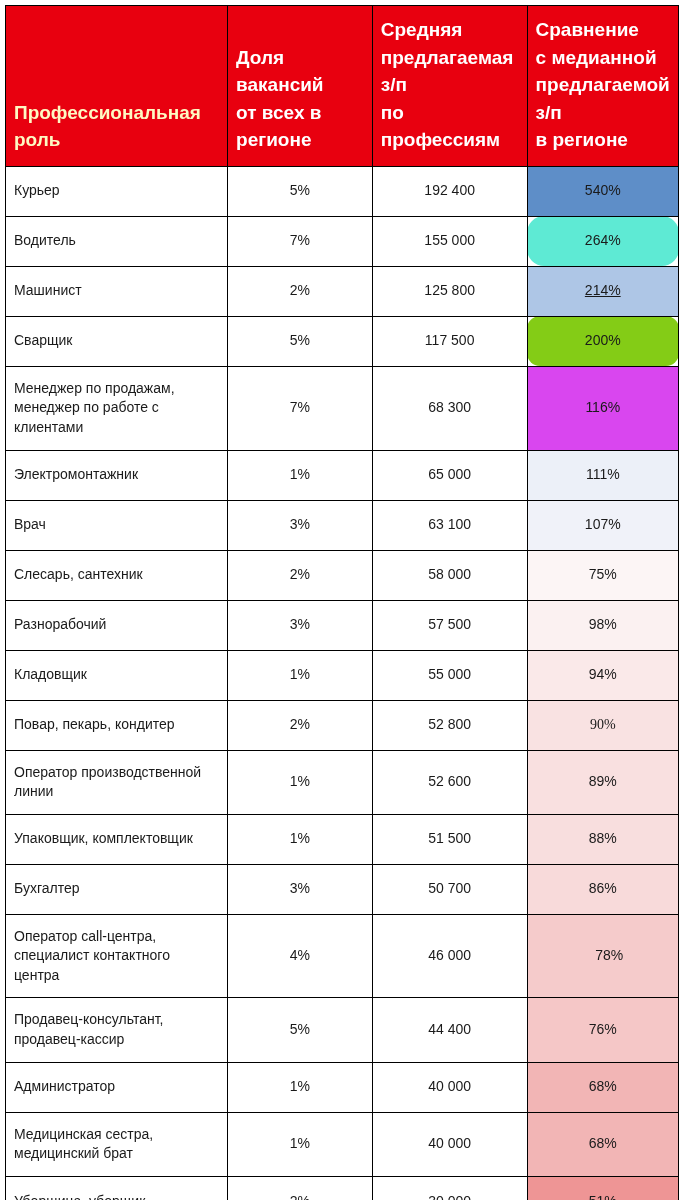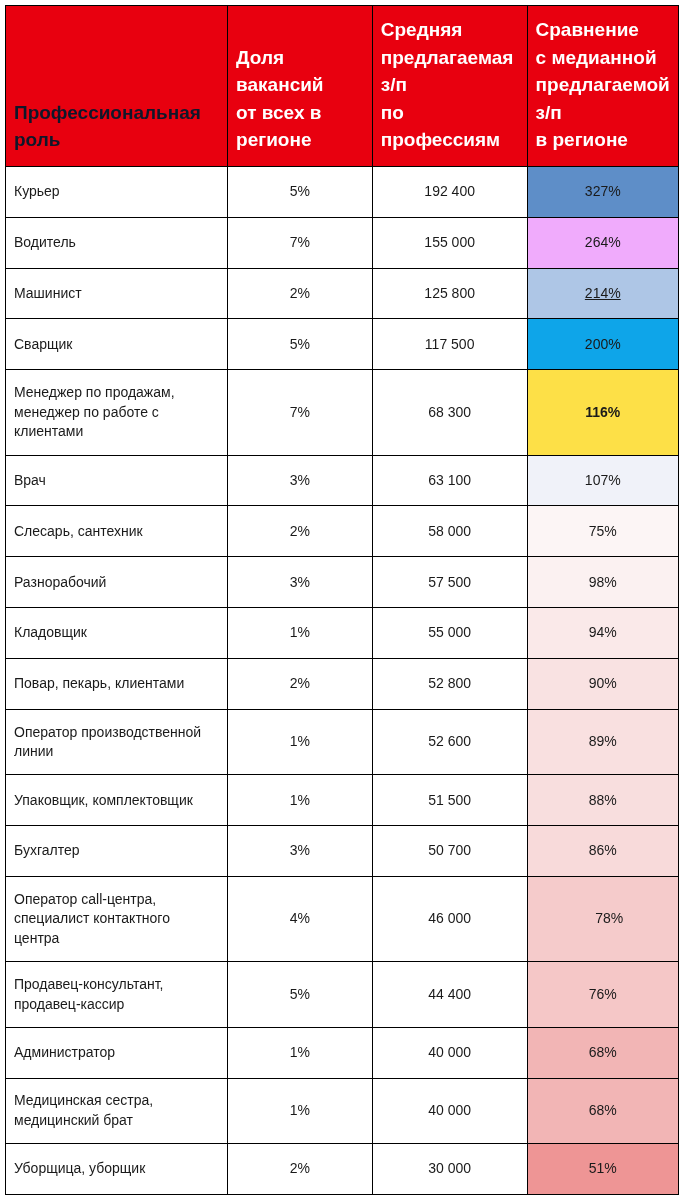--- a/index.html
+++ b/index.html
@@ -57,62 +57,68 @@
 <div class="page">
   <table class="tbl">
     <colgroup>
       <col style="width:33%">
       <col style="width:21.5%">
       <col style="width:23%">
       <col style="width:22.5%">
     </colgroup>
     <thead>
       <tr>
-          <th class="hcell" style="background: rgb(232, 0, 15); color: #0f172a;">Профессиональная роль</th>
+          <th class="hcell" style="background: rgb(232, 0, 15); color: #fef9c3;">Профессиональная роль</th>
           <th class="hcell" style="background: rgb(232, 0, 15); color: rgb(255, 255, 255);">Доля вакансий
 от всех в регионе</th>
           <th class="hcell" style="background: rgb(232, 0, 15); color: rgb(255, 255, 255);">Средняя
 предлагаемая з/п
 по профессиям</th>
           <th class="hcell" style="background: rgb(232, 0, 15); color: rgb(255, 255, 255);">Сравнение
 с медианной
 предлагаемой з/п
 в регионе</th>
         </tr>
     </thead>
     <tbody>
         <tr>
           <td class="cell role">Курьер</td>
           <td class="cell num">5%</td>
           <td class="cell num">192 400</td>
-          <td class="cell num" style="background: rgb(94, 142, 200);">327%</td>
+          <td class="cell num" style="background: rgb(94, 142, 200);">540%</td>
         </tr>
         <tr>
           <td class="cell role">Водитель</td>
           <td class="cell num">7%</td>
           <td class="cell num">155 000</td>
-          <td class="cell num" style="background: #f0abfc;">264%</td>
+          <td class="cell num" style="background: #5eead4; border-radius: 17px;">264%</td>
         </tr>
         <tr>
           <td class="cell role">Машинист</td>
           <td class="cell num">2%</td>
           <td class="cell num">125 800</td>
           <td class="cell num" style="background: rgb(174, 198, 230); text-decoration: underline;">214%</td>
         </tr>
         <tr>
           <td class="cell role">Сварщик</td>
           <td class="cell num">5%</td>
           <td class="cell num">117 500</td>
-          <td class="cell num" style="background: #0ea5e9;">200%</td>
+          <td class="cell num" style="background: #84cc16; border-radius: 13px;">200%</td>
         </tr>
         <tr>
           <td class="cell role">Менеджер по продажам, менеджер по работе с клиентами</td>
           <td class="cell num">7%</td>
           <td class="cell num">68 300</td>
-          <td class="cell num" style="background: #fde047; font-weight: bold;">116%</td>
+          <td class="cell num" style="background: #d946ef;">116%</td>
+        </tr>
+        <tr>
+          <td class="cell role">Электромонтажник</td>
+          <td class="cell num">1%</td>
+          <td class="cell num">65 000</td>
+          <td class="cell num" style="background: rgb(236, 240, 248);">111%</td>
         </tr>
         <tr>
           <td class="cell role">Врач</td>
           <td class="cell num">3%</td>
           <td class="cell num">63 100</td>
           <td class="cell num" style="background: rgb(240, 242, 249);">107%</td>
         </tr>
         <tr>
           <td class="cell role">Слесарь, сантехник</td>
           <td class="cell num">2%</td>
@@ -125,24 +131,24 @@
           <td class="cell num">57 500</td>
           <td class="cell num" style="background: rgb(251, 241, 241);">98%</td>
         </tr>
         <tr>
           <td class="cell role">Кладовщик</td>
           <td class="cell num">1%</td>
           <td class="cell num">55 000</td>
           <td class="cell num" style="background: rgb(250, 233, 233);">94%</td>
         </tr>
         <tr>
-          <td class="cell role">Повар, пекарь, клиентами</td>
+          <td class="cell role">Повар, пекарь, кондитер</td>
           <td class="cell num">2%</td>
           <td class="cell num">52 800</td>
-          <td class="cell num" style="background: rgb(249, 226, 226);">90%</td>
+          <td class="cell num" style="background: rgb(249, 226, 226); font-family: Liberation Serif, serif;">90%</td>
         </tr>
         <tr>
           <td class="cell role">Оператор производственной линии</td>
           <td class="cell num">1%</td>
           <td class="cell num">52 600</td>
           <td class="cell num" style="background: rgb(249, 224, 224);">89%</td>
         </tr>
         <tr>
           <td class="cell role">Упаковщик, комплектовщик</td>
           <td class="cell num">1%</td>

